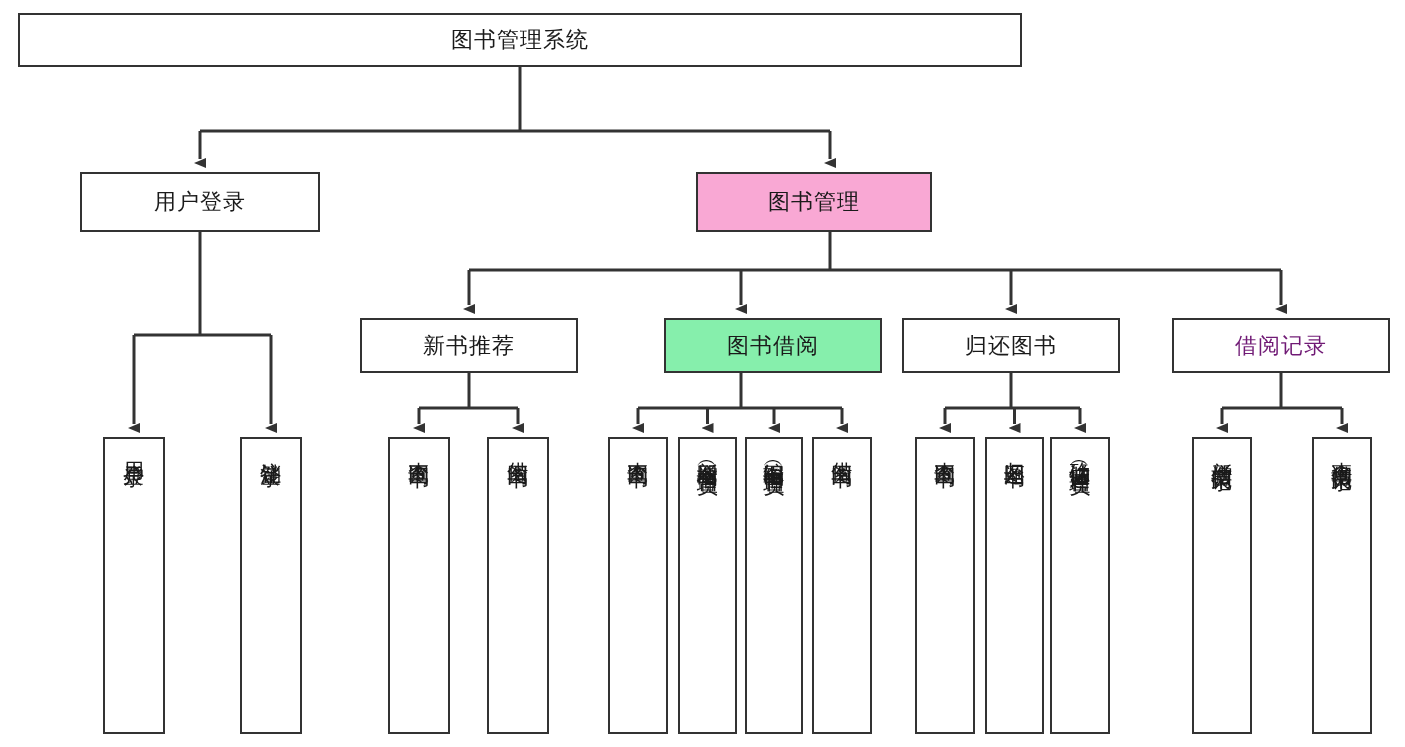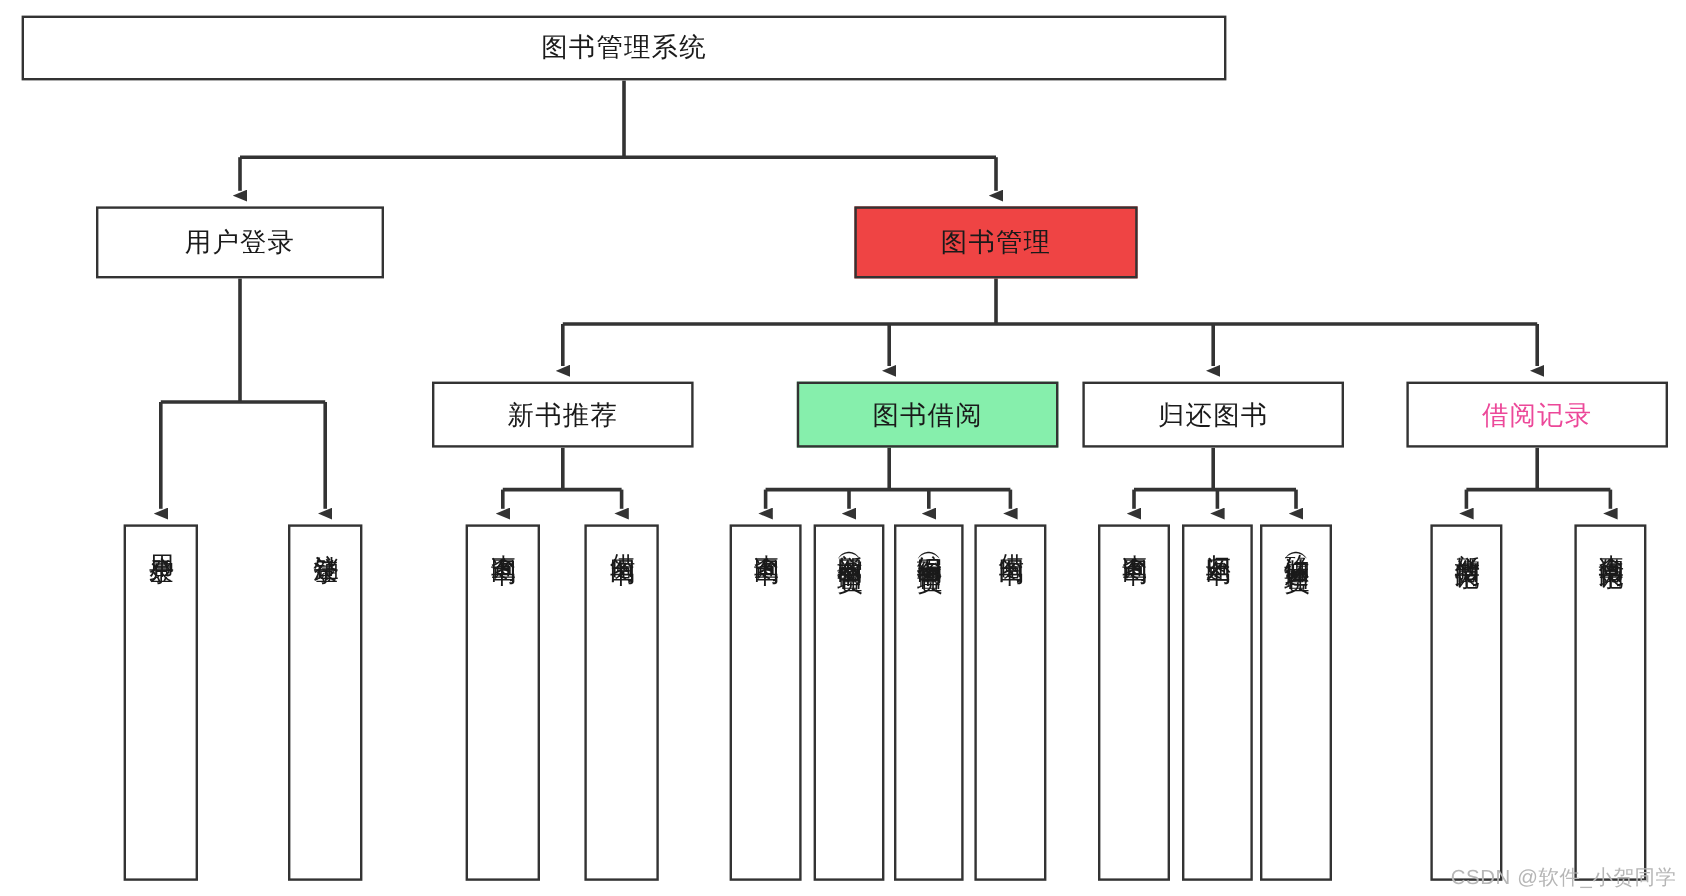--- a/index.html
+++ b/index.html
@@ -111,33 +111,33 @@
       </g>
   </svg>
 
   <div id="nodes-layer">
       <div class="node horiz" style="left: 18px; top: 13px; width: 1004px; height: 54px; border-color: rgb(51, 51, 51); background: rgb(255, 255, 255); color: rgb(26, 26, 26);">
         <span class="label">图书管理系统</span>
       </div>
       <div class="node horiz" style="left: 80px; top: 172px; width: 240px; height: 60px; border-color: rgb(51, 51, 51); background: rgb(255, 255, 255); color: rgb(26, 26, 26);">
         <span class="label">用户登录</span>
       </div>
-      <div class="node horiz" style="left: 712px; top: 172px; width: 236px; height: 60px; border-color: rgb(51, 51, 51); background: #ef4444; color: rgb(26, 26, 26);">
+      <div class="node horiz" style="left: 696px; top: 172px; width: 236px; height: 60px; border-color: rgb(51, 51, 51); background: #f9a8d4; color: rgb(26, 26, 26);">
         <span class="label">图书管理</span>
       </div>
       <div class="node horiz" style="left: 360px; top: 318px; width: 218px; height: 55px; border-color: rgb(51, 51, 51); background: rgb(255, 255, 255); color: rgb(26, 26, 26);">
         <span class="label">新书推荐</span>
       </div>
       <div class="node horiz" style="left: 664px; top: 318px; width: 218px; height: 55px; border-color: rgb(51, 51, 51); background: #86efac; color: rgb(26, 26, 26);">
         <span class="label">图书借阅</span>
       </div>
       <div class="node horiz" style="left: 902px; top: 318px; width: 218px; height: 55px; border-color: rgb(51, 51, 51); background: rgb(255, 255, 255); color: rgb(26, 26, 26);">
         <span class="label">归还图书</span>
       </div>
-      <div class="node horiz" style="left: 1172px; top: 318px; width: 218px; height: 55px; border-color: rgb(51, 51, 51); background: rgb(255, 255, 255); color: #ec4899;">
+      <div class="node horiz" style="left: 1172px; top: 318px; width: 218px; height: 55px; border-color: rgb(51, 51, 51); background: rgb(255, 255, 255); color: #701a75;">
         <span class="label">借阅记录</span>
       </div>
       <div class="node vert" style="left: 103px; top: 437px; width: 62px; height: 297px; border-color: rgb(51, 51, 51); background: rgb(255, 255, 255); color: rgb(26, 26, 26);">
         <span class="label">用户登录</span>
       </div>
       <div class="node vert" style="left: 240px; top: 437px; width: 62px; height: 297px; border-color: rgb(51, 51, 51); background: rgb(255, 255, 255); color: rgb(26, 26, 26);">
         <span class="label">注销登录</span>
       </div>
       <div class="node vert" style="left: 388px; top: 437px; width: 62px; height: 297px; border-color: rgb(51, 51, 51); background: rgb(255, 255, 255); color: rgb(26, 26, 26);">
         <span class="label">查询图书</span>
@@ -167,14 +167,13 @@
         <span class="label">确认归还（管理员）</span>
       </div>
       <div class="node vert" style="left: 1192px; top: 437px; width: 60px; height: 297px; border-color: rgb(51, 51, 51); background: rgb(255, 255, 255); color: rgb(26, 26, 26);">
         <span class="label">新增借阅记录</span>
       </div>
       <div class="node vert" style="left: 1312px; top: 437px; width: 60px; height: 297px; border-color: rgb(51, 51, 51); background: rgb(255, 255, 255); color: rgb(26, 26, 26);">
         <span class="label">查询借阅记录</span>
       </div>
     </div>
 
-  <div id="watermark">CSDN @软件_小贺同学</div>
 </div>
 
 </body></html>

